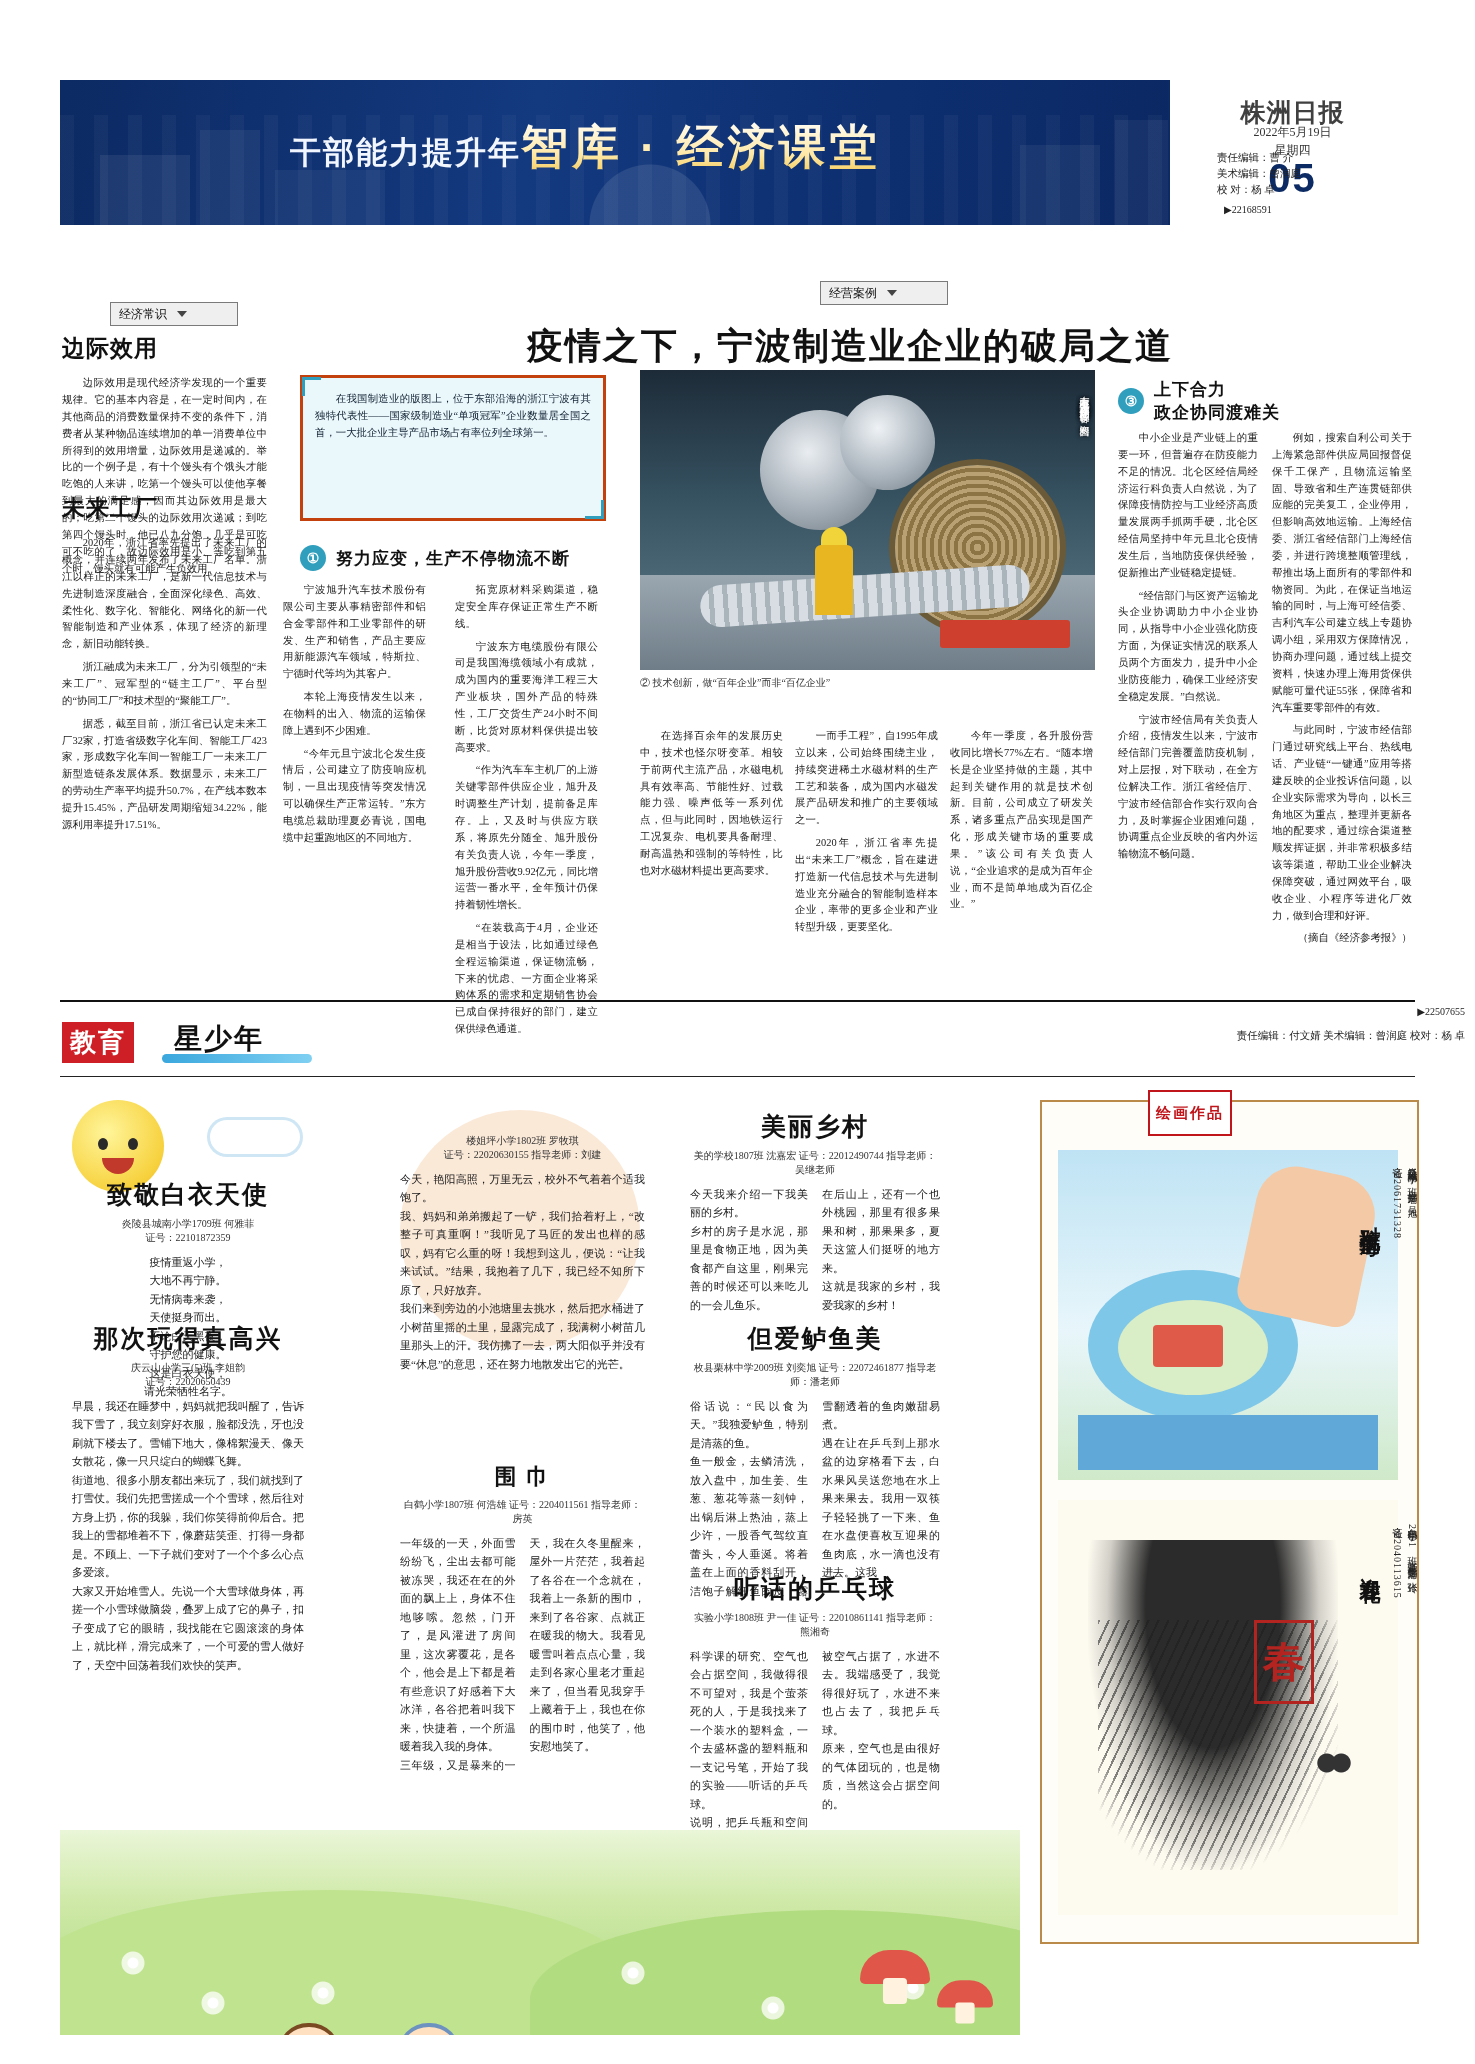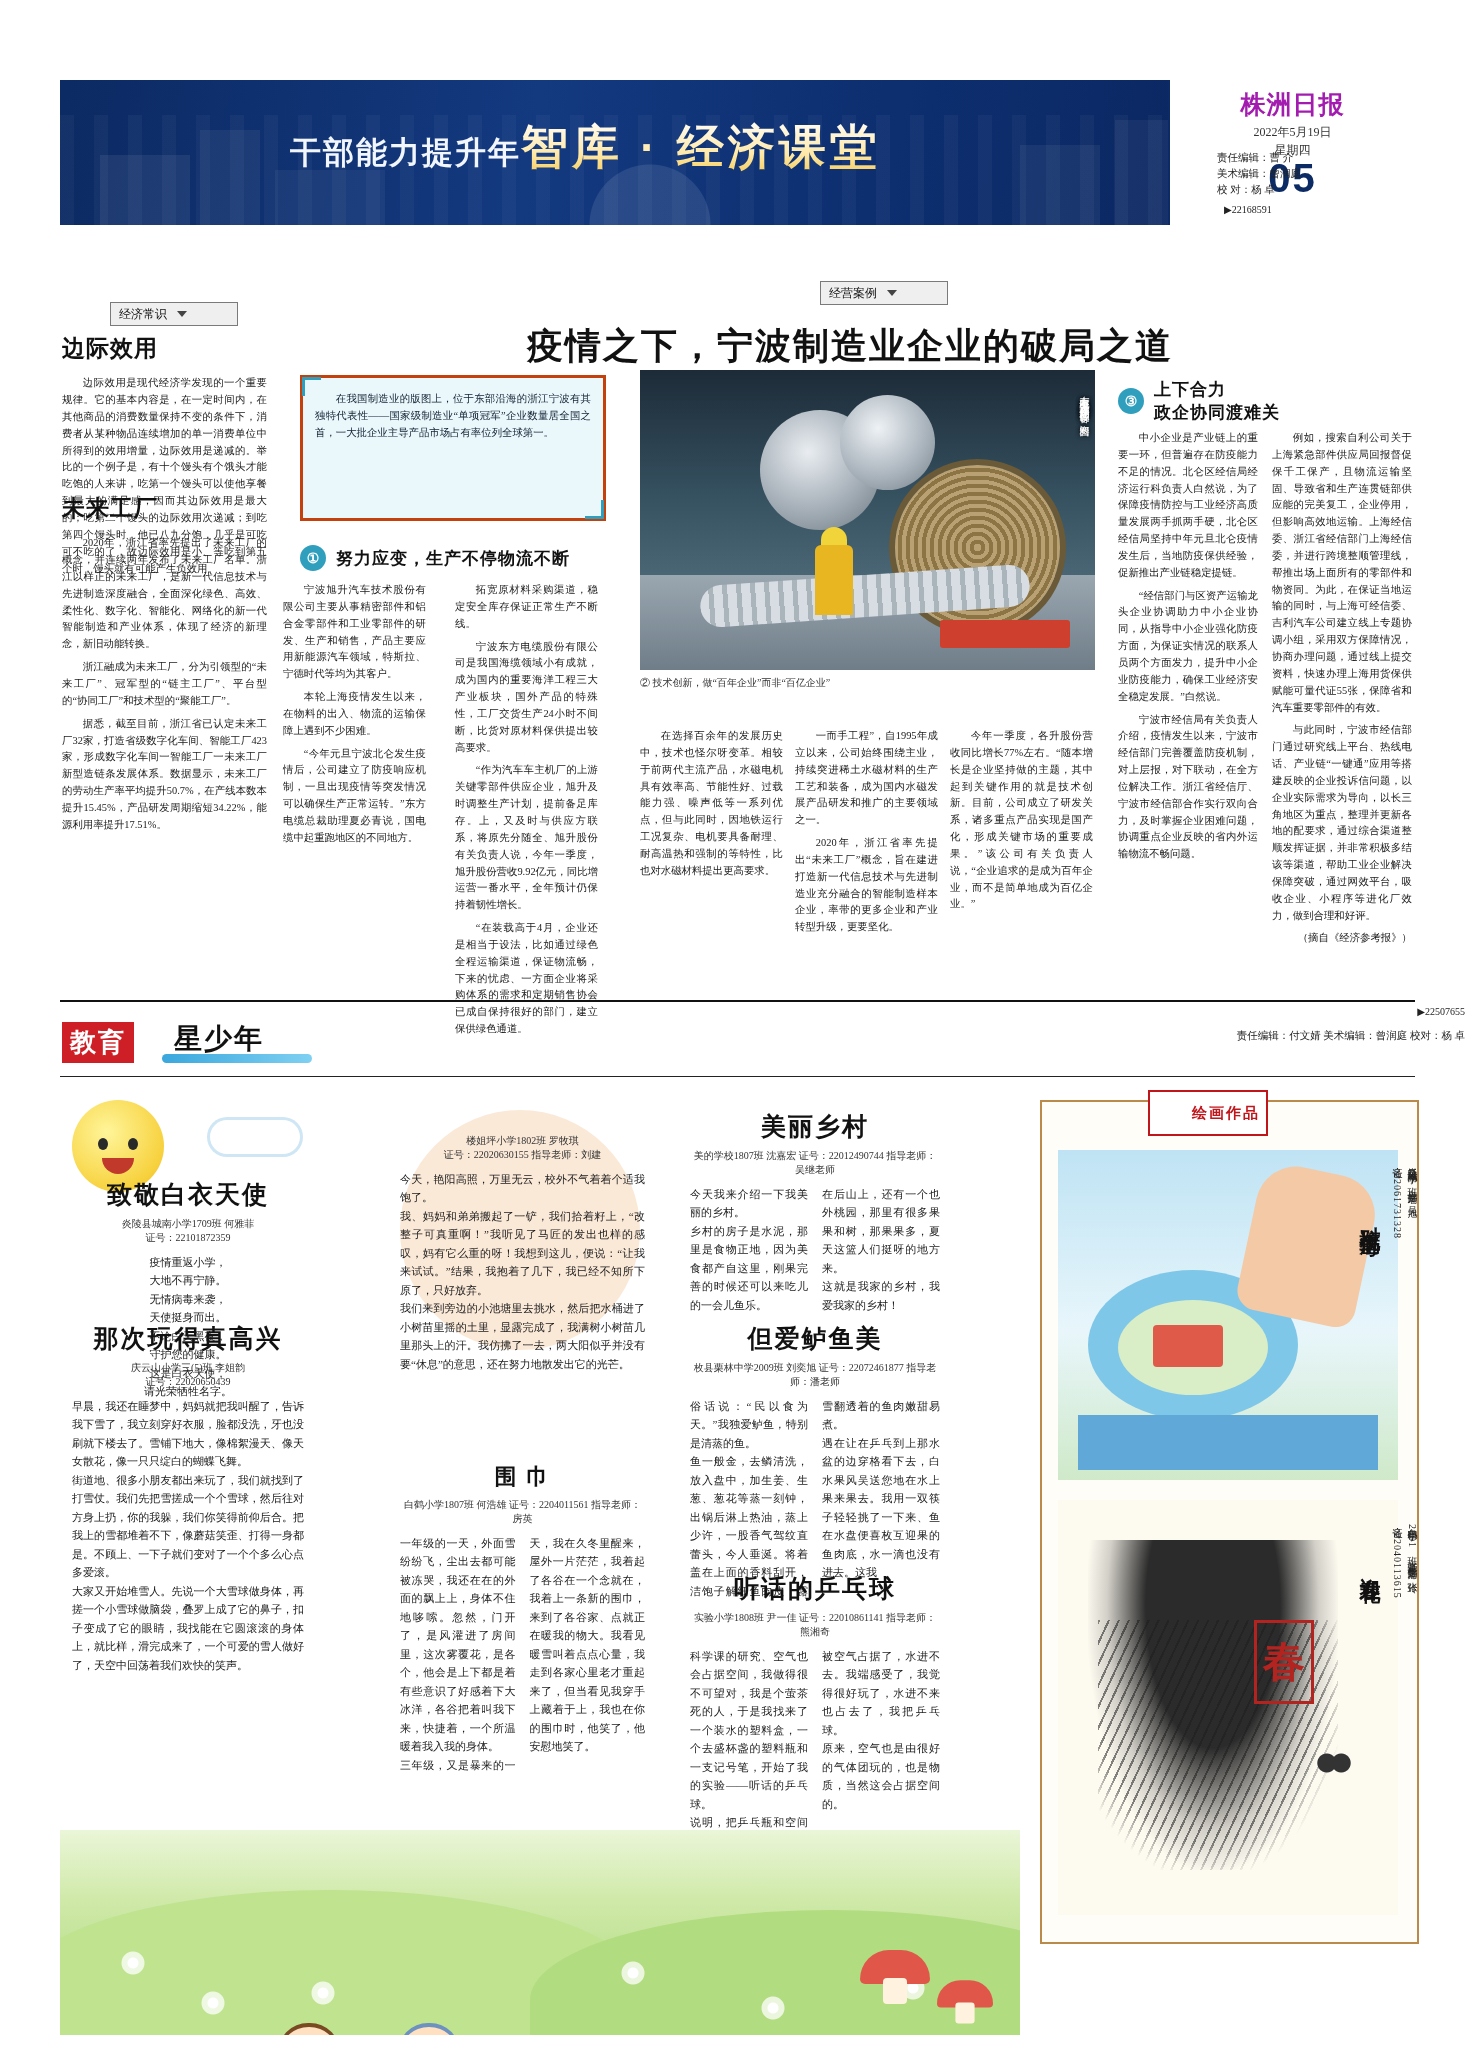--- a/index.html
+++ b/index.html
@@ -34,22 +34,22 @@
     background:radial-gradient(circle at 50% 100%, rgba(255,255,255,.10) 0 60px, transparent 61px);}
   .banner-title-wrap{position:absolute;left:230px;top:36px;color:#fff;display:flex;align-items:baseline;gap:0;}
   .banner-sub{font-family:"Liberation Sans",sans-serif;font-weight:bold;font-size:31px;letter-spacing:2px;color:#f2f6ff;}
   .banner-main{font-family:"Liberation Sans",sans-serif;font-weight:bold;font-size:47px;letter-spacing:4px;
     background:linear-gradient(180deg,#ffffff 0%, #ffe9a8 60%, #f3c64e 100%);
     -webkit-background-clip:text;background-clip:text;color:transparent;}
   .masthead{
     position:absolute;right:0;top:0;width:245px;height:145px;background:#ffffff;
     border-left:2px solid #0c2a63;
   }
-  .mh-logo{position:absolute;left:0;top:8px;width:245px;text-align:center;
-    font-family:"Liberation Sans",sans-serif;font-weight:bold;font-size:25px;color:#a21caf;letter-spacing:1px;}
+  .mh-logo{position:absolute;left:0;top:16px;width:245px;text-align:center;
+    font-family:"Liberation Sans",sans-serif;font-weight:bold;font-size:25px;color:#404040;letter-spacing:1px;}
   .mh-date{position:absolute;left:0;top:44px;width:245px;text-align:center;font-size:12px;color:#333;}
   .mh-week{position:absolute;left:0;top:62px;width:245px;text-align:center;font-size:12px;color:#333;}
   .mh-num{position:absolute;left:0;top:76px;width:245px;text-align:center;
     font-family:"Liberation Sans",sans-serif;font-size:40px;font-weight:bold;color:#0c2a63;letter-spacing:2px;}
   .mh-code{position:absolute;left:8px;top:124px;font-size:10px;color:#222;padding-left:46px;}
 
   .creditbar{position:absolute;right:8px;top:150px;width:250px;font-size:10.5px;color:#222;line-height:1.5;text-align:left;}
   .creditbar div{white-space:nowrap;}
 
   
@@ -142,21 +142,21 @@
   #edu-d{left:400px;top:1462px;width:245px;}
 
   #edu-e{left:690px;top:1110px;width:250px;}
   #edu-f{left:690px;top:1322px;width:250px;}
   #edu-g{left:690px;top:1572px;width:250px;}
 
   
   .artpanel{position:absolute;left:1040px;top:1100px;width:375px;height:840px;border:2px solid #b98a4a;background:#fffdf7;}
   .artbadge{position:absolute;left:1148px;top:1090px;width:80px;height:42px;background:#fff;border:2px solid #c0151a;
     display:flex;align-items:center;justify-content:center;font-family:"Liberation Sans",sans-serif;font-weight:bold;
-    font-size:15px;color:#c0151a;letter-spacing:2px;padding-left:36px;}
+    font-size:15px;color:#c0151a;letter-spacing:2px;}
   .art1{position:absolute;left:1058px;top:1150px;width:340px;height:330px;background:linear-gradient(180deg,#bfe3f4,#e8f6fb 55%,#cfe9c9);overflow:hidden;}
   .art1 .hand{position:absolute;left:190px;top:20px;width:120px;height:150px;background:#f4c9a6;border-radius:40px 40px 20px 20px;transform:rotate(12deg);}
   .art1 .globe{position:absolute;left:30px;top:120px;width:210px;height:150px;background:#7fc7e8;border-radius:50%;}
   .art1 .globe2{position:absolute;left:60px;top:150px;width:150px;height:95px;background:#d9edc6;border-radius:50%;}
   .art1 .red1{position:absolute;left:95px;top:175px;width:70px;height:42px;background:#e05a4a;border-radius:4px;}
   .art1 .blue1{position:absolute;left:20px;top:265px;width:300px;height:55px;background:#5fa8d8;}
   .art2{position:absolute;left:1058px;top:1500px;width:340px;height:415px;background:#fdfaf0;overflow:hidden;}
   .art2 .ink{position:absolute;left:30px;top:40px;width:250px;height:330px;
     background:radial-gradient(ellipse at 50% 20%, #2b2b2b 0 38%, rgba(40,40,40,.2) 60%, transparent 72%);}
   .art2 .spray{position:absolute;left:40px;top:120px;width:240px;height:250px;

